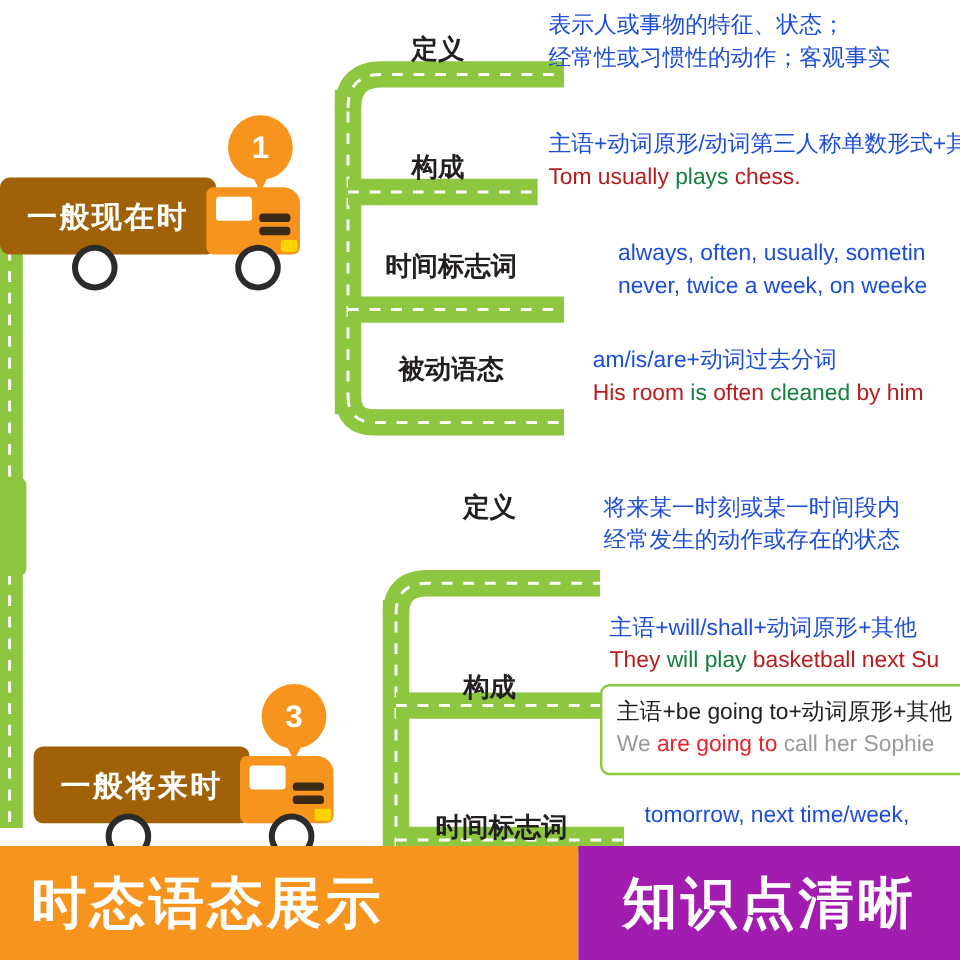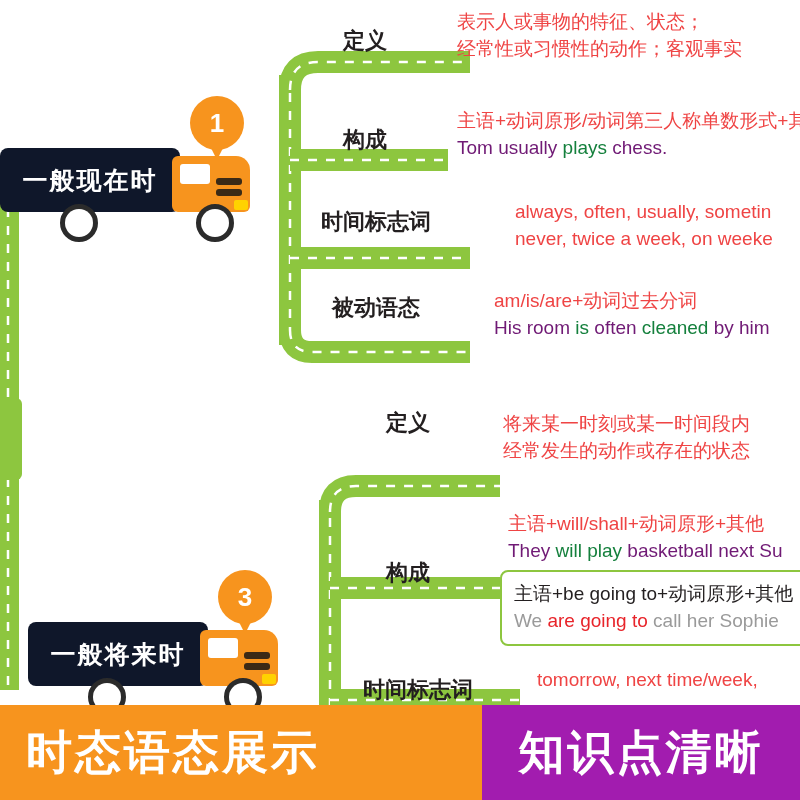--- a/index.html
+++ b/index.html
@@ -12,21 +12,21 @@
   }
   .stage{position:absolute;left:0;top:0;width:800px;height:800px;overflow:hidden;}
 
   
   svg.roads{position:absolute;left:0;top:0;width:800px;height:800px;}
 
   
   .bus{position:absolute;}
   .bus .body{
     position:absolute;left:0;top:26px;width:180px;height:64px;
-    background:#0f172a;border-radius:8px;
+    background:#a16207;border-radius:8px;
   }
   .bus .body .label{
     position:absolute;left:0;top:0;width:180px;height:64px;
     display:flex;align-items:center;justify-content:center;
     color:#ffffff;font-size:25px;font-weight:bold;letter-spacing:2px;
   }
   .bus .front{
     position:absolute;left:172px;top:34px;width:78px;height:56px;
     background:#f7941e;border-radius:6px 14px 6px 6px;
   }
@@ -71,23 +71,23 @@
   .blabel{
     position:absolute;color:#231f20;font-size:22px;font-weight:bold;
     white-space:nowrap;
   }
 
   
   .ctext{
     position:absolute;color:#231f20;font-size:19px;line-height:27px;
     white-space:nowrap;
   }
-  .ctext .gray{color:#701a75;}
+  .ctext .gray{color:#b91c1c;}
   .ctext .red{color:#15803d;}
-  .ctext .dark{color:#ef4444;}
+  .ctext .dark{color:#1d4ed8;}
 
   .boxed{
     position:absolute;border:2px solid #8dc63f;border-radius:8px;
     padding:8px 12px 10px 12px;background:#ffffff;
     color:#231f20;font-size:19px;line-height:27px;white-space:nowrap;
   }
   .boxed .red{color:#e8242a;}
   .boxed .gray{color:#9a9a9a;}
 
   

